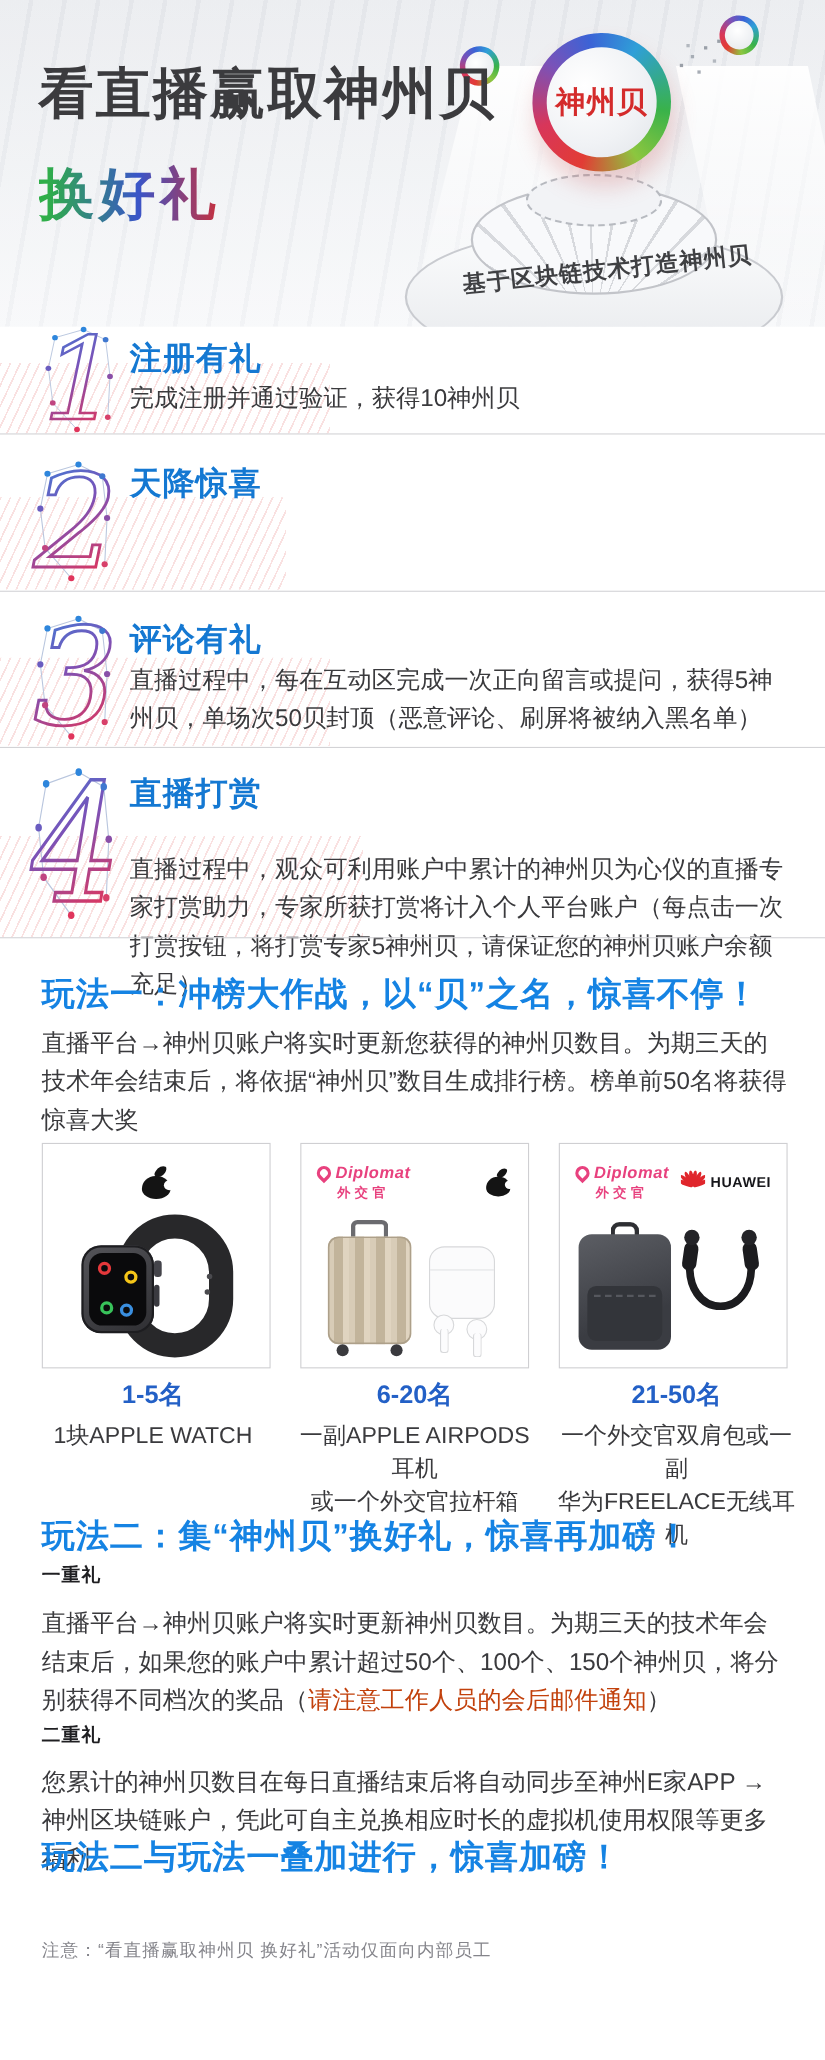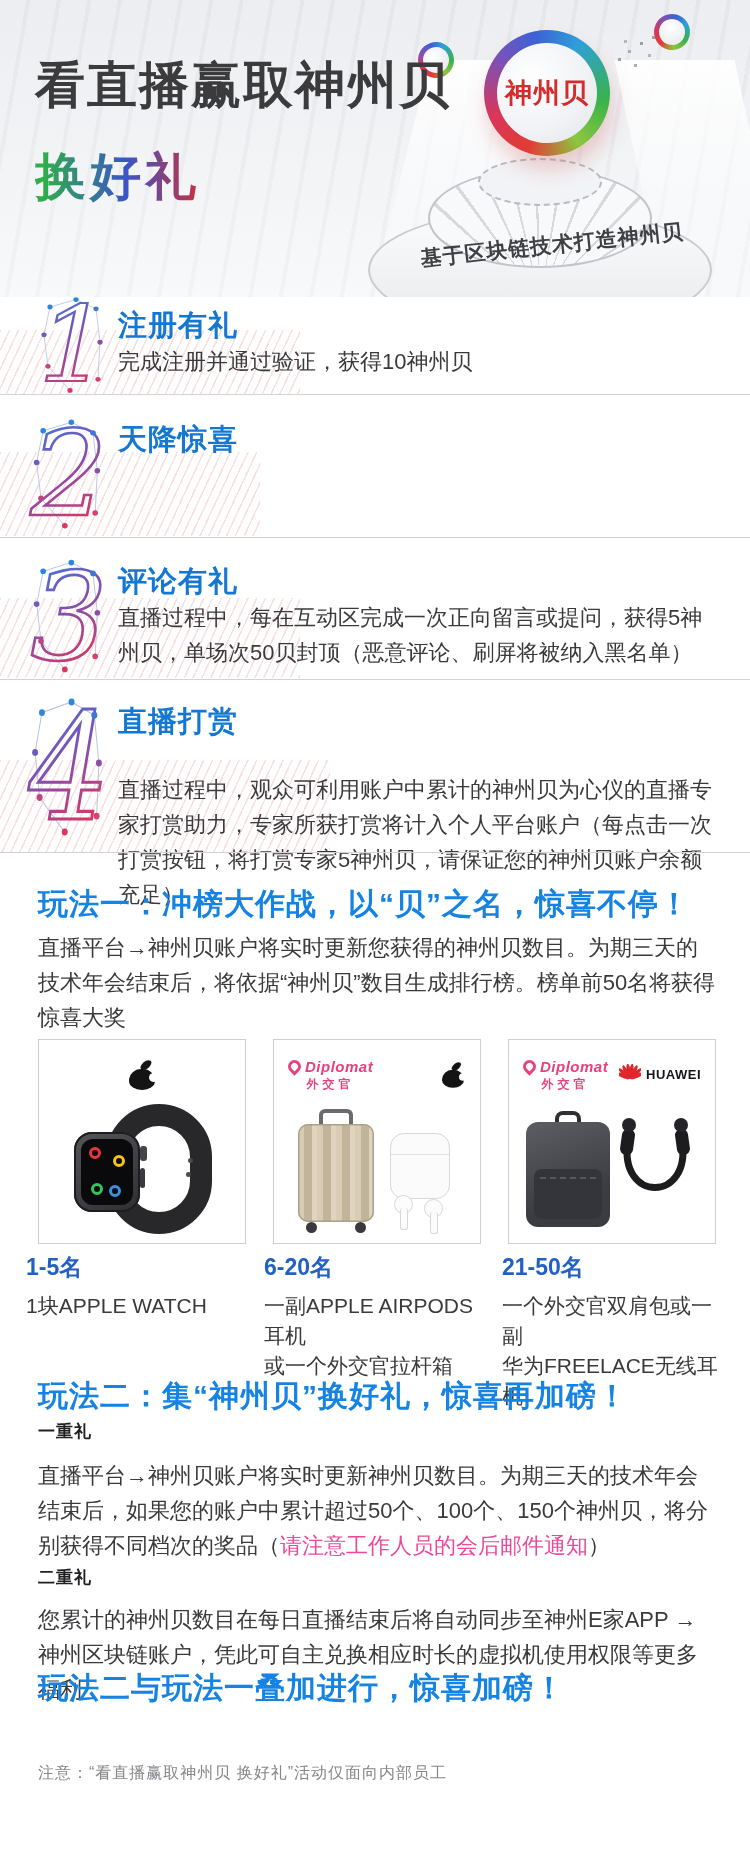--- a/index.html
+++ b/index.html
@@ -49,33 +49,33 @@
   .stripes{position:absolute;background:repeating-linear-gradient(115deg,rgba(226,103,103,.20) 0 1.5px,rgba(255,255,255,0) 1.5px 8px);}
   .hr{position:absolute;left:0;width:750px;height:1px;background:#d3d3d6;}
   .num-svg{position:absolute;}
   .step-title{position:absolute;left:118px;font-size:29px;font-weight:bold;color:#1478d2;letter-spacing:1px;white-space:nowrap;}
   .step-body{position:absolute;left:118px;width:598px;font-size:22px;line-height:35px;color:#3a3a3d;}
   .step-body b{font-weight:bold;}
 
   
   .play-heading{position:absolute;left:38px;font-size:30px;font-weight:bold;color:#1583e3;letter-spacing:1px;white-space:nowrap;}
   .para{position:absolute;left:38px;width:680px;font-size:22px;line-height:35px;color:#3a3a3d;}
-  .para .hl{color:#ec4899;}
+  .para .hl{color:#c2410c;}
   .gift-title{position:absolute;left:38px;font-size:17px;font-weight:bold;color:#1f1f22;letter-spacing:1px;}
   .note{position:absolute;left:38px;top:1763px;font-size:16px;color:#85858b;letter-spacing:1px;}
 
   
   .cards{position:absolute;left:38px;top:1039px;width:678px;display:flex;gap:27px;}
   .card{width:208px;height:205px;box-sizing:border-box;border:1px solid #cfcfd2;background:#fff;
         display:flex;flex-direction:column;}
   .card-logos{height:48px;display:flex;align-items:center;justify-content:space-between;padding:10px 14px 0;}
   .card-logos.center{justify-content:center;}
   .card-products{flex:1;display:flex;align-items:center;justify-content:center;gap:8px;}
   .ranks{position:absolute;left:26px;top:1252px;width:702px;display:flex;gap:12px;}
-  .rank-cell{width:226px;}
+  .rank-cell{width:226px;text-align:center;}
   .rank{font-size:23px;font-weight:bold;color:#2360c6;}
   .rank-desc{margin-top:8px;font-size:21px;line-height:30px;color:#3a3a3d;}
 
   
   .apple{position:relative;width:26px;height:31px;flex:none;}
   .apple .leaf{position:absolute;left:13px;top:0;width:8px;height:12px;background:#141414;
         border-radius:70% 30% 70% 30%/70% 40% 60% 30%;transform:rotate(32deg);}
   .apple .abody{position:absolute;left:0;top:10px;width:26px;height:21px;background:#141414;
         border-radius:48% 48% 50% 50%/58% 58% 44% 44%;}
   .apple .bite{position:absolute;right:-4px;top:14px;width:10px;height:9px;background:#fff;border-radius:50%;}

